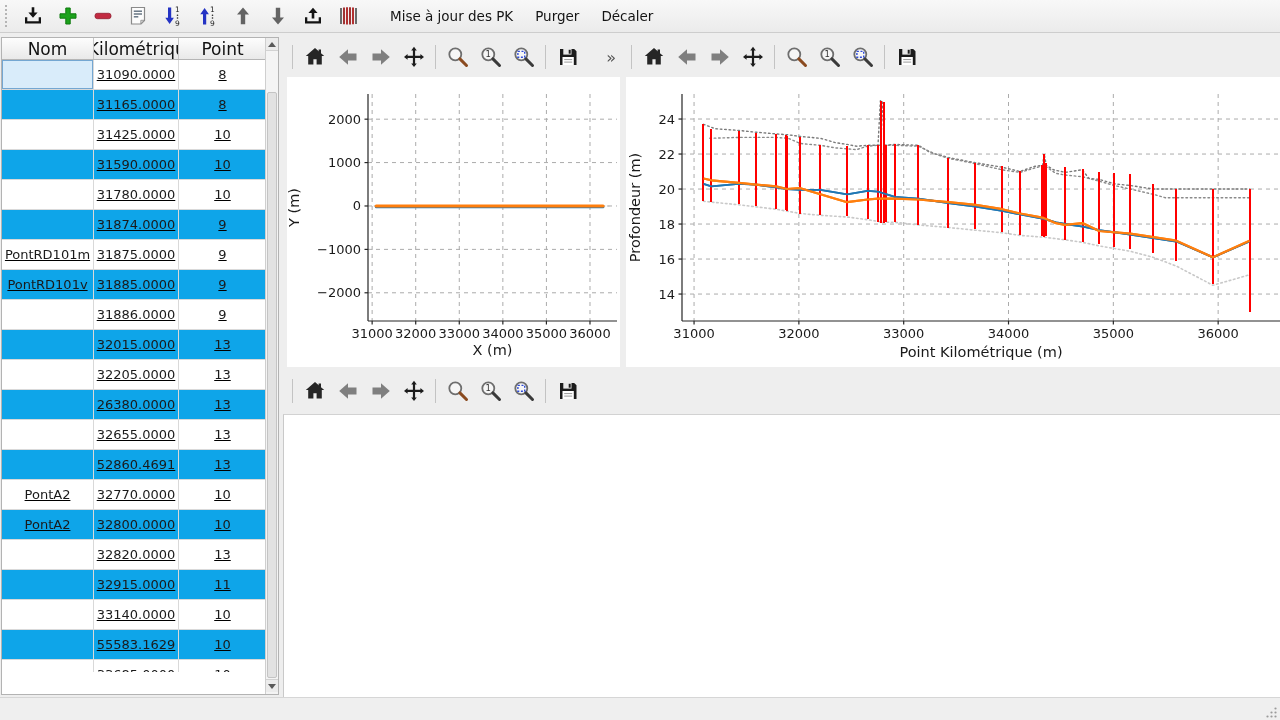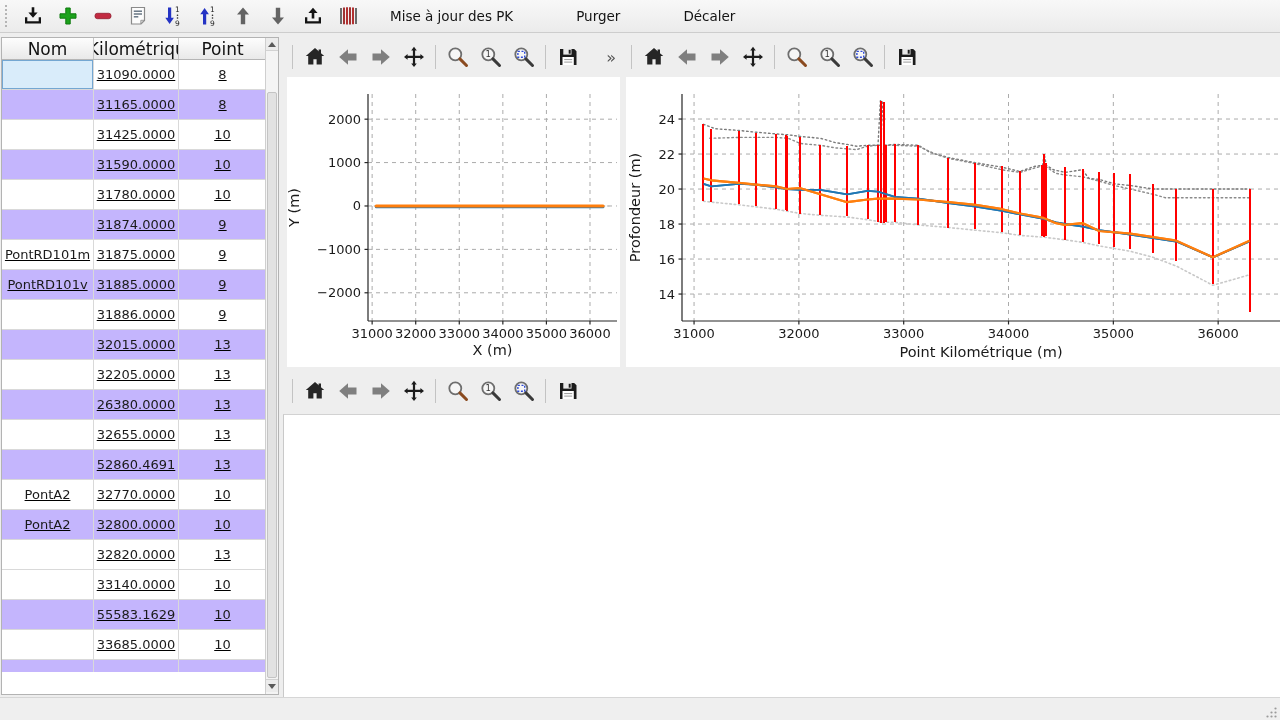--- a/index.html
+++ b/index.html
@@ -21,21 +21,21 @@
   
   #table-panel { position:absolute; left:1px; top:37px; width:278px; height:658px;
     background:#ffffff; border:1px solid #b3b3b3; overflow:hidden; }
   .thead { display:flex; height:22px; background:linear-gradient(#fdfdfd,#e9e9e9);
     border-bottom:1px solid #b5b5b5; }
   .th-cell { display:flex; align-items:center; justify-content:center;
     font-size:17px; color:#111; border-right:1px solid #c6c6c6;
     overflow:hidden; white-space:nowrap; }
   .tbody { position:absolute; left:0; top:22px; width:265px; height:612px; overflow:hidden;text-decoration:underline; }
   .trow { display:flex; height:30px; background:#ffffff; }
-  .trow.even { background:#c4b5fd; }
+  .trow.even { background:#0ea5e9; }
   .tcell { display:flex; align-items:center; justify-content:center;
     font-size:13px; color:#1a1a1a; border-right:1px solid #d9d9d9;
     border-bottom:1px solid #d9d9d9; overflow:hidden; white-space:nowrap; }
   .col-0 { width:92px; } .col-1 { width:85px; } .col-2 { width:88px; }
   .tcell.selected { background:#d9ecfa; box-shadow:inset 0 0 0 1px #74a7d2; }
 
   
   #vscroll { position:absolute; right:0; top:0; width:13px; height:656px;
     background:#f4f4f4; border-left:1px solid #cfcfcf; }
   .sb-btn { position:absolute; left:0; width:12px; height:13px; background:#ececec;
@@ -140,21 +140,21 @@
           <svg width="24" height="24" viewBox="0 0 24 24" xmlns="http://www.w3.org/2000/svg">
             <line x1="5" y1="4" x2="5" y2="20" stroke="#4a4a4a" stroke-width="1.6"></line>
             <line x1="8" y1="3.6" x2="8" y2="20.2" stroke="#a03232" stroke-width="2"></line>
             <line x1="11" y1="3.2" x2="11" y2="20.6" stroke="#b13030" stroke-width="2"></line>
             <line x1="14" y1="3.2" x2="14" y2="20.6" stroke="#a03232" stroke-width="2"></line>
             <line x1="17" y1="3.6" x2="17" y2="20.2" stroke="#b13030" stroke-width="2"></line>
             <line x1="20" y1="4" x2="20" y2="20" stroke="#4a4a4a" stroke-width="1.6"></line>
           </svg>
         </div>
       </div>
-    <div id="main-toolbar-buttons" style="display:flex;align-items:center;margin-left:12px;gap:41px;">
+    <div id="main-toolbar-buttons" style="display:flex;align-items:center;margin-left:12px;">
         <div class="tb-textbtn">Mise à jour des PK</div>
         <div class="tb-textbtn">Purger</div>
         <div class="tb-textbtn">Décaler</div>
       </div>
   </div>
 
   <div id="table-panel">
     <div class="thead" id="table-header">
         <div class="th-cell col-0">Nom</div>
         <div class="th-cell col-1">t Kilométrique</div>
@@ -238,20 +238,25 @@
         </div>
         <div class="trow even">
           <div class="tcell col-0">PontA2</div>
           <div class="tcell col-1">32800.0000</div>
           <div class="tcell col-2">10</div>
         </div>
         <div class="trow">
           <div class="tcell col-0"></div>
           <div class="tcell col-1">32820.0000</div>
           <div class="tcell col-2">13</div>
+        </div>
+        <div class="trow even">
+          <div class="tcell col-0"></div>
+          <div class="tcell col-1">32915.0000</div>
+          <div class="tcell col-2">11</div>
         </div>
         <div class="trow">
           <div class="tcell col-0"></div>
           <div class="tcell col-1">33140.0000</div>
           <div class="tcell col-2">10</div>
         </div>
         <div class="trow even">
           <div class="tcell col-0"></div>
           <div class="tcell col-1">55583.1629</div>
           <div class="tcell col-2">10</div>

